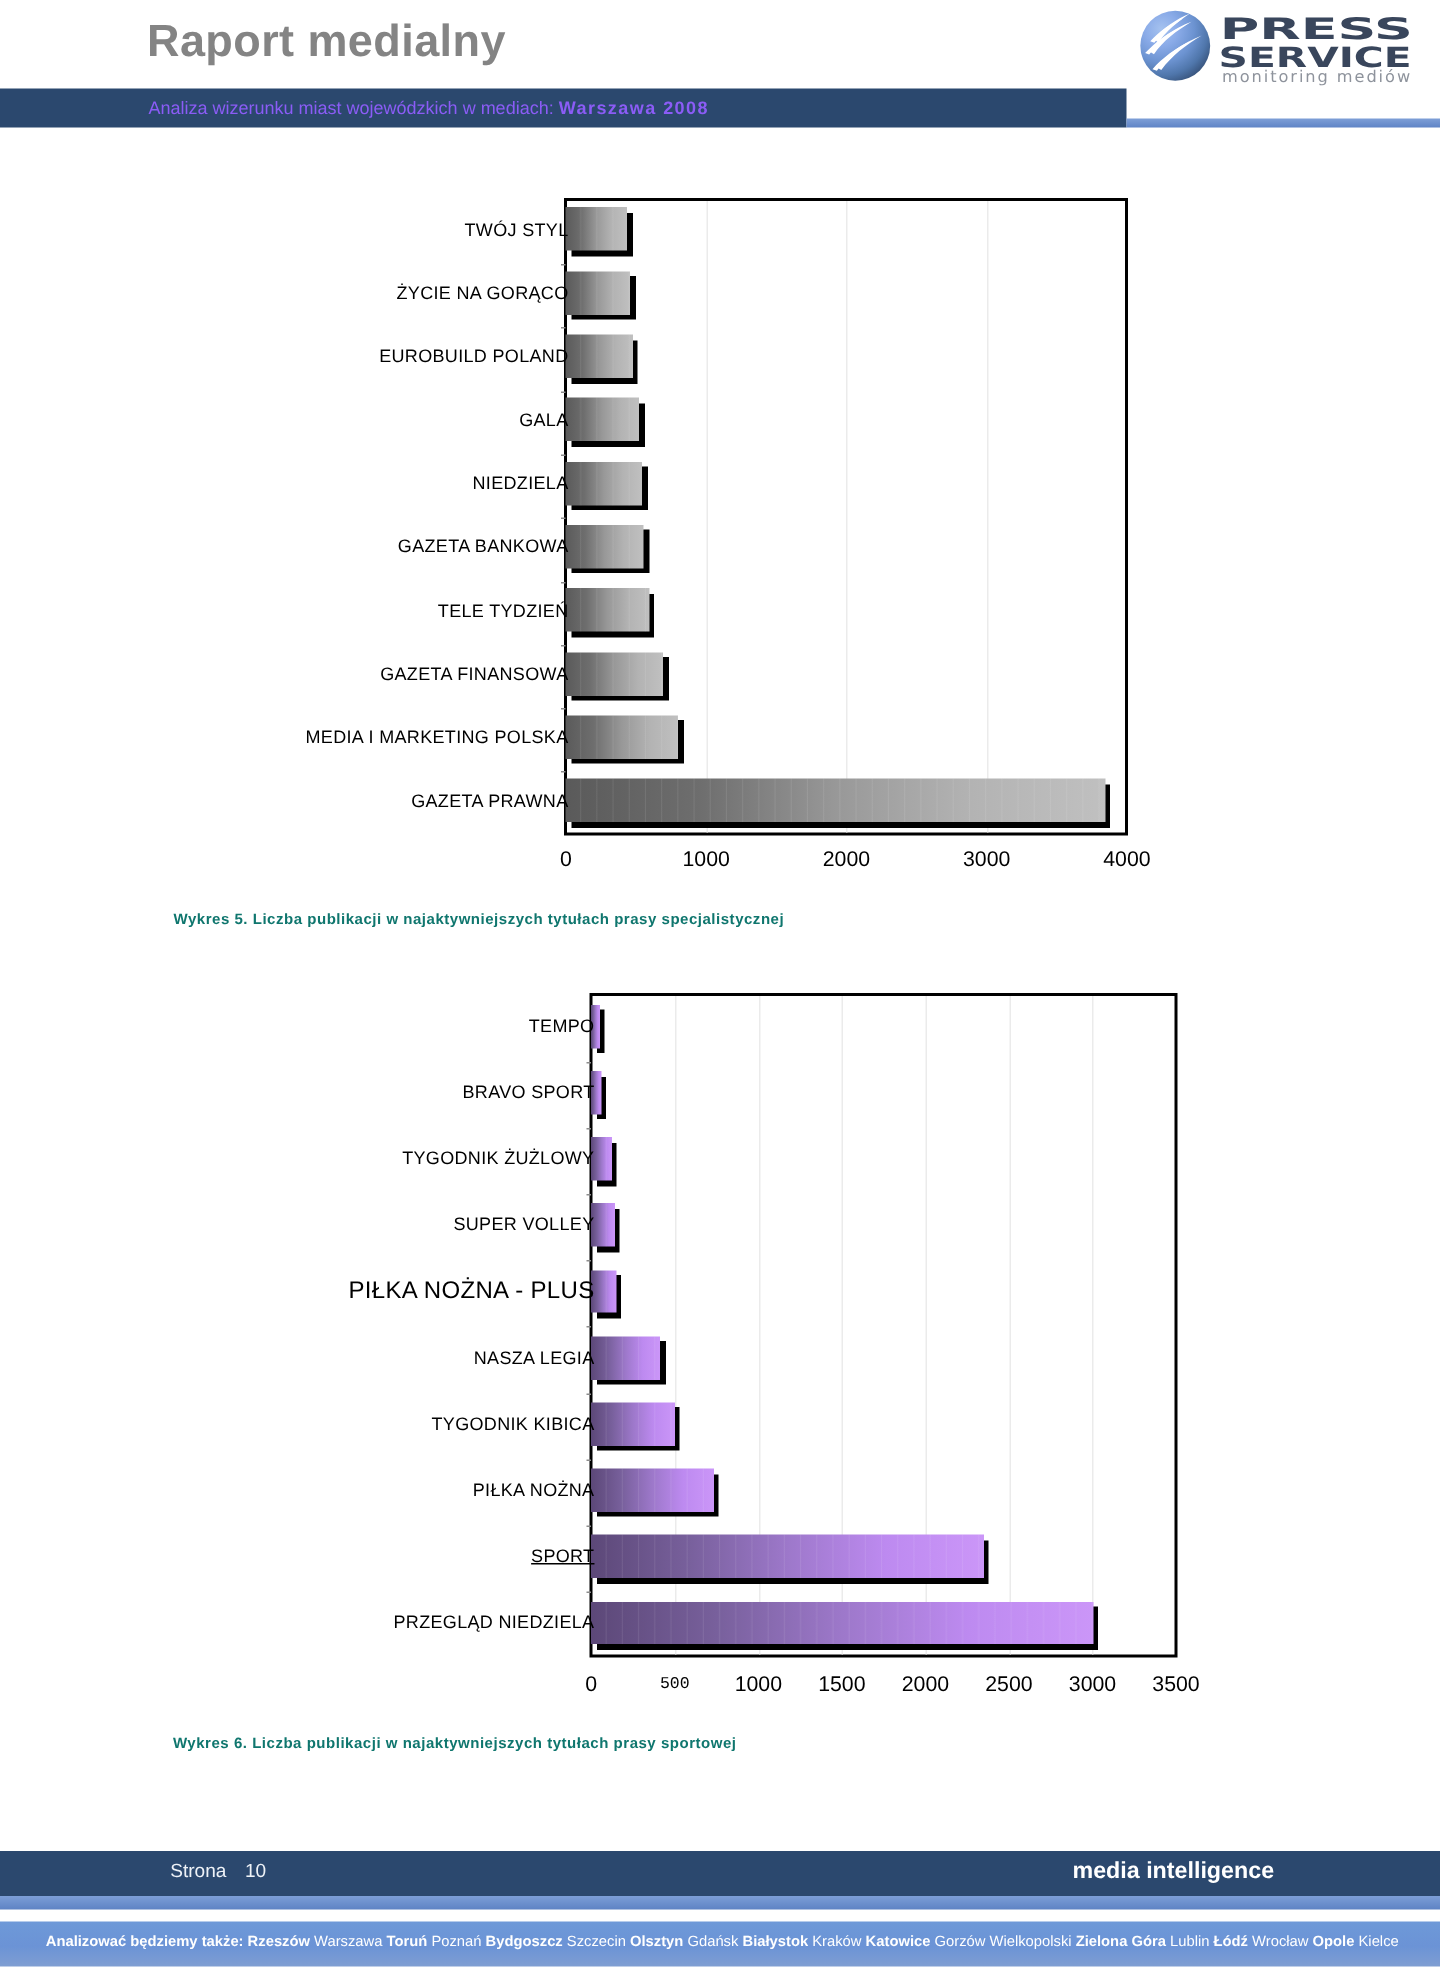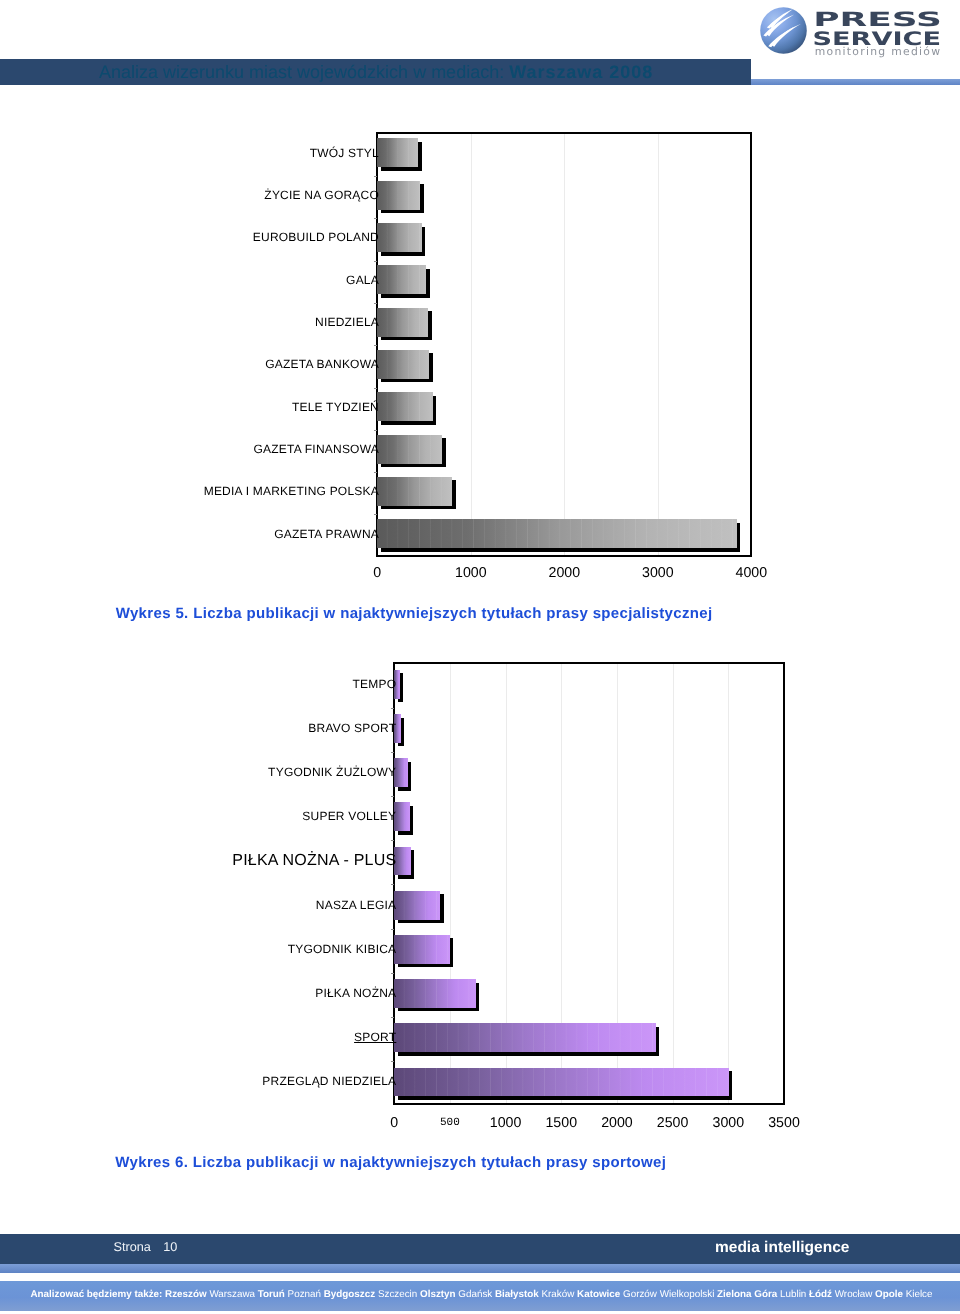--- a/index.html
+++ b/index.html
@@ -6,61 +6,62 @@
   body{width:960px;height:1314px;font-family:"Liberation Sans",sans-serif;position:relative;overflow:hidden;
        -webkit-font-smoothing:antialiased;text-rendering:geometricPrecision;}
   .page{position:absolute;left:0;top:0;width:960px;height:1314px;opacity:0.999;}
 
   
   #hdr-title{position:absolute;left:98px;top:13px;font-family:"Liberation Sans",sans-serif;font-weight:bold;
              font-size:30px;line-height:30px;color:#848484;letter-spacing:0.28px;}
   #hdr-band{position:absolute;left:0px;top:59px;width:751px;height:26px;background:#2B486E;}
   #hdr-rule{position:absolute;left:751px;top:78.5px;width:209px;height:6.5px;
             background:linear-gradient(to bottom,#7e9fd7,#5f84c6);}
-  #hdr-sub{position:absolute;left:99px;top:62.5px;font-size:18px;line-height:18px;color:#0c4a6e;white-space:nowrap;}
+  #hdr-sub{position:absolute;left:99px;top:62.5px;font-size:12px;line-height:18px;color:#8b5cf6;white-space:nowrap;}
   #hdr-sub b{font-weight:bold;letter-spacing:0.97px;}
 
   
   #logo{position:absolute;left:756px;top:4px;width:200px;height:54px;}
   #logo-sphere{position:absolute;left:3px;top:2px;width:49px;height:49px;}
   #logo-words{position:absolute;left:0;top:0;overflow:visible;}
   #logo-words text{font-family:"DejaVu Sans",sans-serif;font-weight:bold;fill:#39465c;}
   #logo-press{font-size:19.7px;}
   #logo-service{font-size:18.6px;}
   text#logo-tag{font-size:10.8px;fill:#8e939c;font-weight:normal;letter-spacing:0.2px;}
 
   
   .chart{position:absolute;left:0;top:0;width:960px;height:1314px;padding-left:12px;}
   .plot{position:absolute;box-sizing:border-box;border:2px solid #000;background:#fff;}
   .gridline{position:absolute;top:0;width:1px;height:100%;background:#ebebeb;}
   .tickmark{position:absolute;left:-4.2px;width:3px;height:1px;background:#8c8c8c;}
   .cat-label{position:absolute;text-align:right;font-size:12px;line-height:13px;color:#000;white-space:nowrap;letter-spacing:0.22px;}
   .xtick-label{position:absolute;text-align:center;font-size:13.5px;line-height:14px;color:#000;}
   .bar-shadow{position:absolute;background:#000;}
   .bar{position:absolute;}
-  .caption{position:absolute;font-size:15px;line-height:15px;color:#1d4ed8;font-weight:bold;white-space:nowrap;letter-spacing:0.35px;}
+  .caption{position:absolute;font-size:10px;line-height:15px;color:#0f766e;font-weight:bold;white-space:nowrap;letter-spacing:0.35px;}
 
   
   #ftr-band{position:absolute;left:0;top:1234px;width:960px;height:30px;background:#2B486E;}
   #ftr-strip{position:absolute;left:0;top:1264px;width:960px;height:8.5px;
              background:linear-gradient(to bottom,#7c9ed7,#5e83c4);}
   #ftr-page{position:absolute;left:113.5px;top:1239px;font-size:12.7px;line-height:16px;color:#eef2f7;white-space:nowrap;}
   #ftr-page .num{padding-left:12.4px;}
   #ftr-brand{position:absolute;left:715px;top:1240px;font-size:15.5px;line-height:16px;font-weight:bold;color:#ffffff;white-space:nowrap;}
   #ftr-cities{position:absolute;left:0;top:1280.5px;width:960px;height:30.5px;
               background:linear-gradient(to bottom,#6e99d8,#6b93d6 55%,#7f9ed2);}
   #ftr-cities-inner{position:absolute;left:30.5px;top:1288px;font-size:9.85px;line-height:14px;
                     color:#ffffff;white-space:nowrap;}
   #ftr-cities-inner b{font-weight:bold;}
 </style>
 </head>
 <body>
 
 <div class="page">
 
+  <div id="hdr-title">Raport medialny</div>
   <div id="hdr-band"></div>
   <div id="hdr-rule"></div>
   <div id="hdr-sub"><span>Analiza wizerunku miast wojewódzkich w mediach: </span><b>Warszawa 2008</b></div>
 
   <div id="logo">
     <svg id="logo-sphere" viewBox="0 0 100 100">
       <defs>
         <radialGradient id="gsph" cx="30%" cy="26%" r="86%">
           <stop offset="0%" stop-color="#a5c2ef"></stop>
           <stop offset="28%" stop-color="#8aabe8"></stop>

